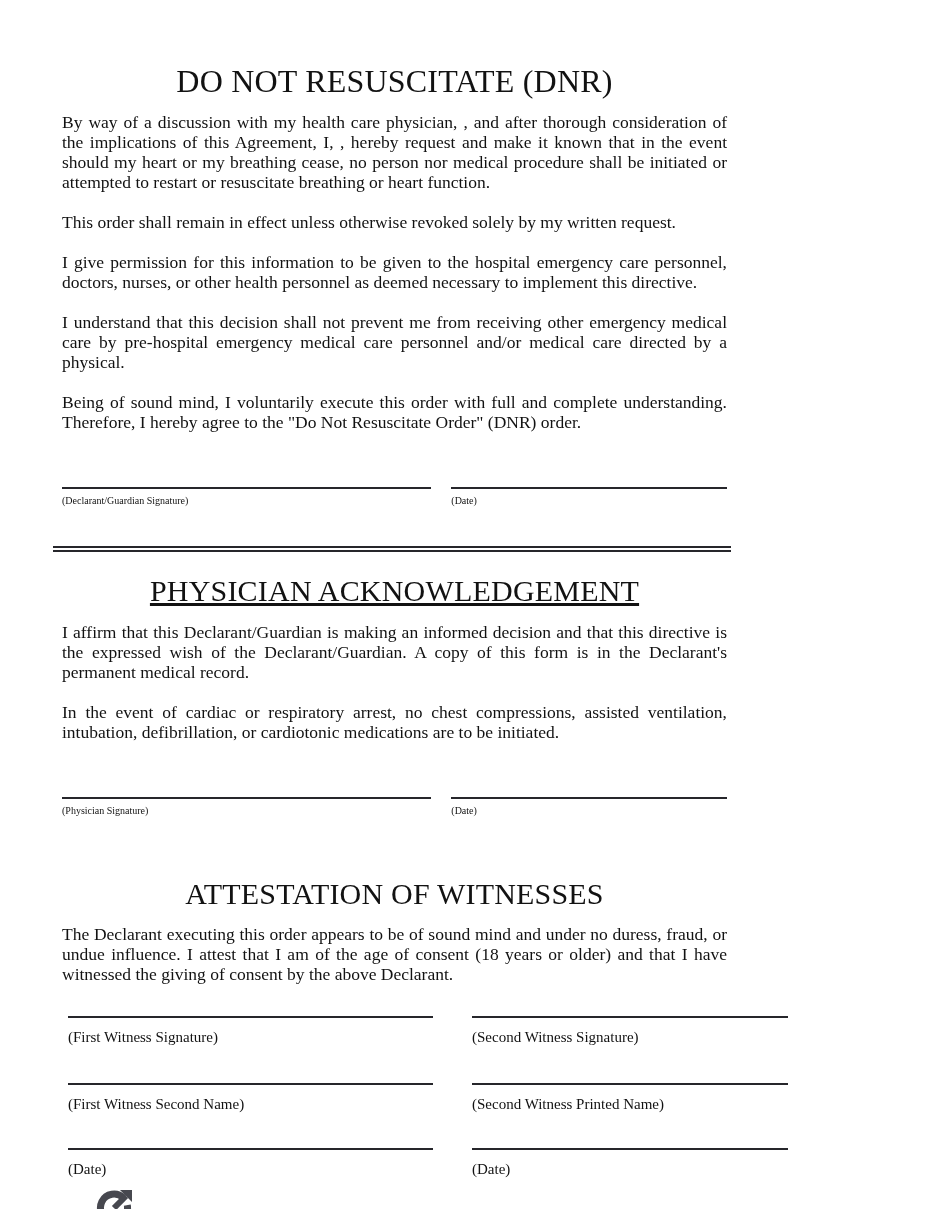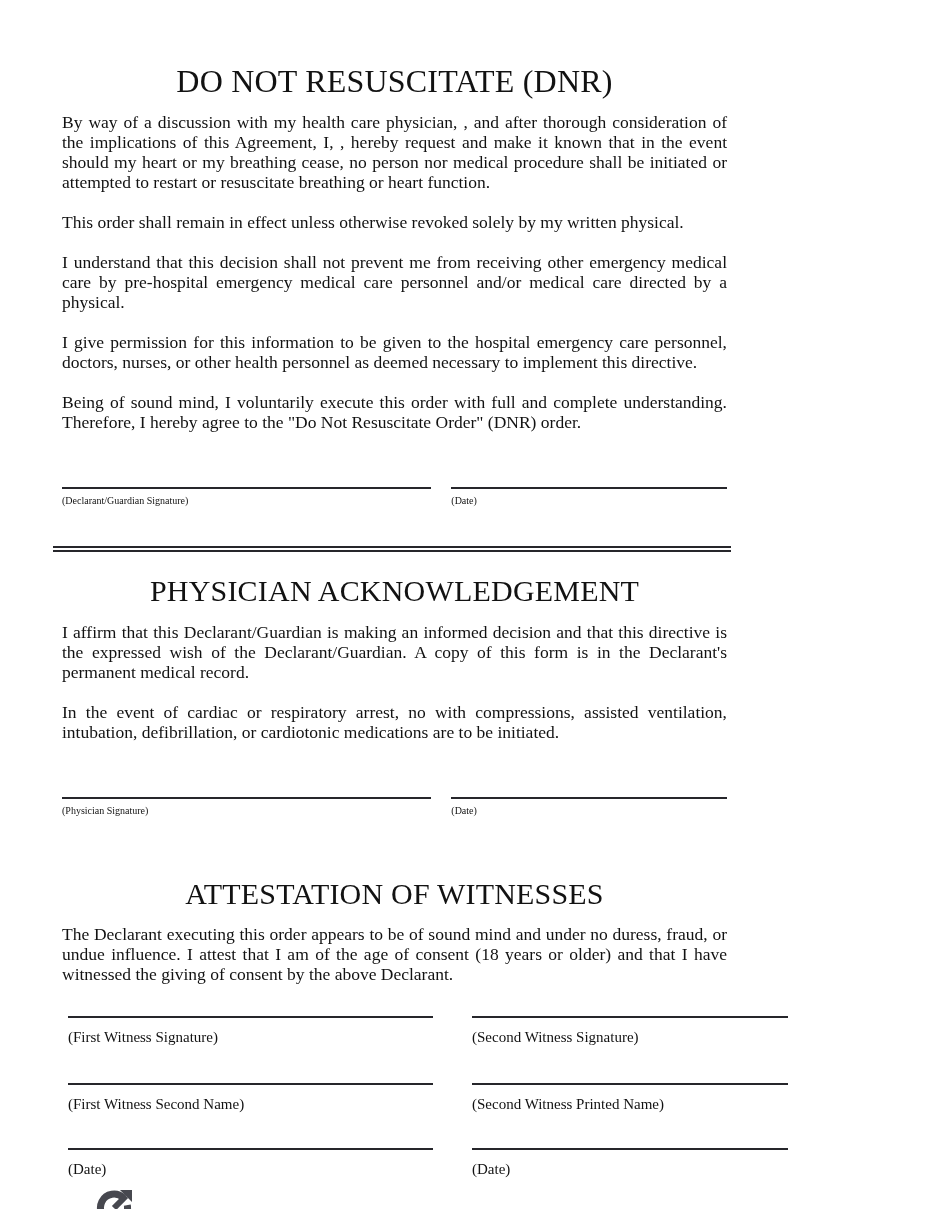--- a/index.html
+++ b/index.html
@@ -26,21 +26,21 @@
     text-align: center;
     letter-spacing: 0.2px;
   }
   .section-title {
     font-size: 30px;
     line-height: 38px;
     font-weight: 400;
     text-align: center;
     letter-spacing: 0.2px;
   }
-  .section-title.physician { margin: 20px 0 12px 0; }
+  .section-title.physician { margin: 20px 0 12px 0; text-decoration: underline; }
   .section-title.witnesses { margin: 56px 0 11px 0; }
   .body-par {
     margin: 0 0 20px 0;
     font-size: 17.5px;
     line-height: 20px;
     text-align: justify;
   }
   .sig-row {
     display: flex;
     margin-top: 55px;
@@ -89,43 +89,43 @@
   }
 </style>
 </head>
 <body>
 
 <div class="page">
 
   <section>
     <h1 class="doc-title">DO NOT RESUSCITATE (DNR)</h1>
     <p class="body-par">By way of a discussion with my health care physician, , and after thorough consideration of the implications of this Agreement, I, , hereby request and make it known that in the event should my heart or my breathing cease, no person nor medical procedure shall be initiated or attempted to restart or resuscitate breathing or heart function.</p>
-    <p class="body-par">This order shall remain in effect unless otherwise revoked solely by my written physical.</p>
+    <p class="body-par">This order shall remain in effect unless otherwise revoked solely by my written request.</p>
+    <p class="body-par">I give permission for this information to be given to the hospital emergency care personnel, doctors, nurses, or other health personnel as deemed necessary to implement this directive.</p>
     <p class="body-par">I understand that this decision shall not prevent me from receiving other emergency medical care by pre-hospital emergency medical care personnel and/or medical care directed by a physical.</p>
-    <p class="body-par">I give permission for this information to be given to the hospital emergency care personnel, doctors, nurses, or other health personnel as deemed necessary to implement this directive.</p>
     <p class="body-par">Being of sound mind, I voluntarily execute this order with full and complete understanding. Therefore, I hereby agree to the "Do Not Resuscitate Order" (DNR) order.</p>
 
     <div class="sig-row">
       <div class="sig-col-main">
         <div class="sig-line"></div>
         <div class="sig-label">(Declarant/Guardian Signature)</div>
       </div>
       <div class="sig-col-date">
         <div class="sig-line"></div>
         <div class="sig-label">(Date)</div>
       </div>
     </div>
   </section>
 
   <div class="double-rule"></div>
 
   <section>
     <h2 class="section-title physician">PHYSICIAN ACKNOWLEDGEMENT</h2>
     <p class="body-par">I affirm that this Declarant/Guardian is making an informed decision and that this directive is the expressed wish of the Declarant/Guardian. A copy of this form is in the Declarant's permanent medical record.</p>
-    <p class="body-par">In the event of cardiac or respiratory arrest, no with compressions, assisted ventilation, intubation, defibrillation, or cardiotonic medications are to be initiated.</p>
+    <p class="body-par">In the event of cardiac or respiratory arrest, no chest compressions, assisted ventilation, intubation, defibrillation, or cardiotonic medications are to be initiated.</p>
 
     <div class="sig-row">
       <div class="sig-col-main">
         <div class="sig-line"></div>
         <div class="sig-label">(Physician Signature)</div>
       </div>
       <div class="sig-col-date">
         <div class="sig-line"></div>
         <div class="sig-label">(Date)</div>
       </div>

